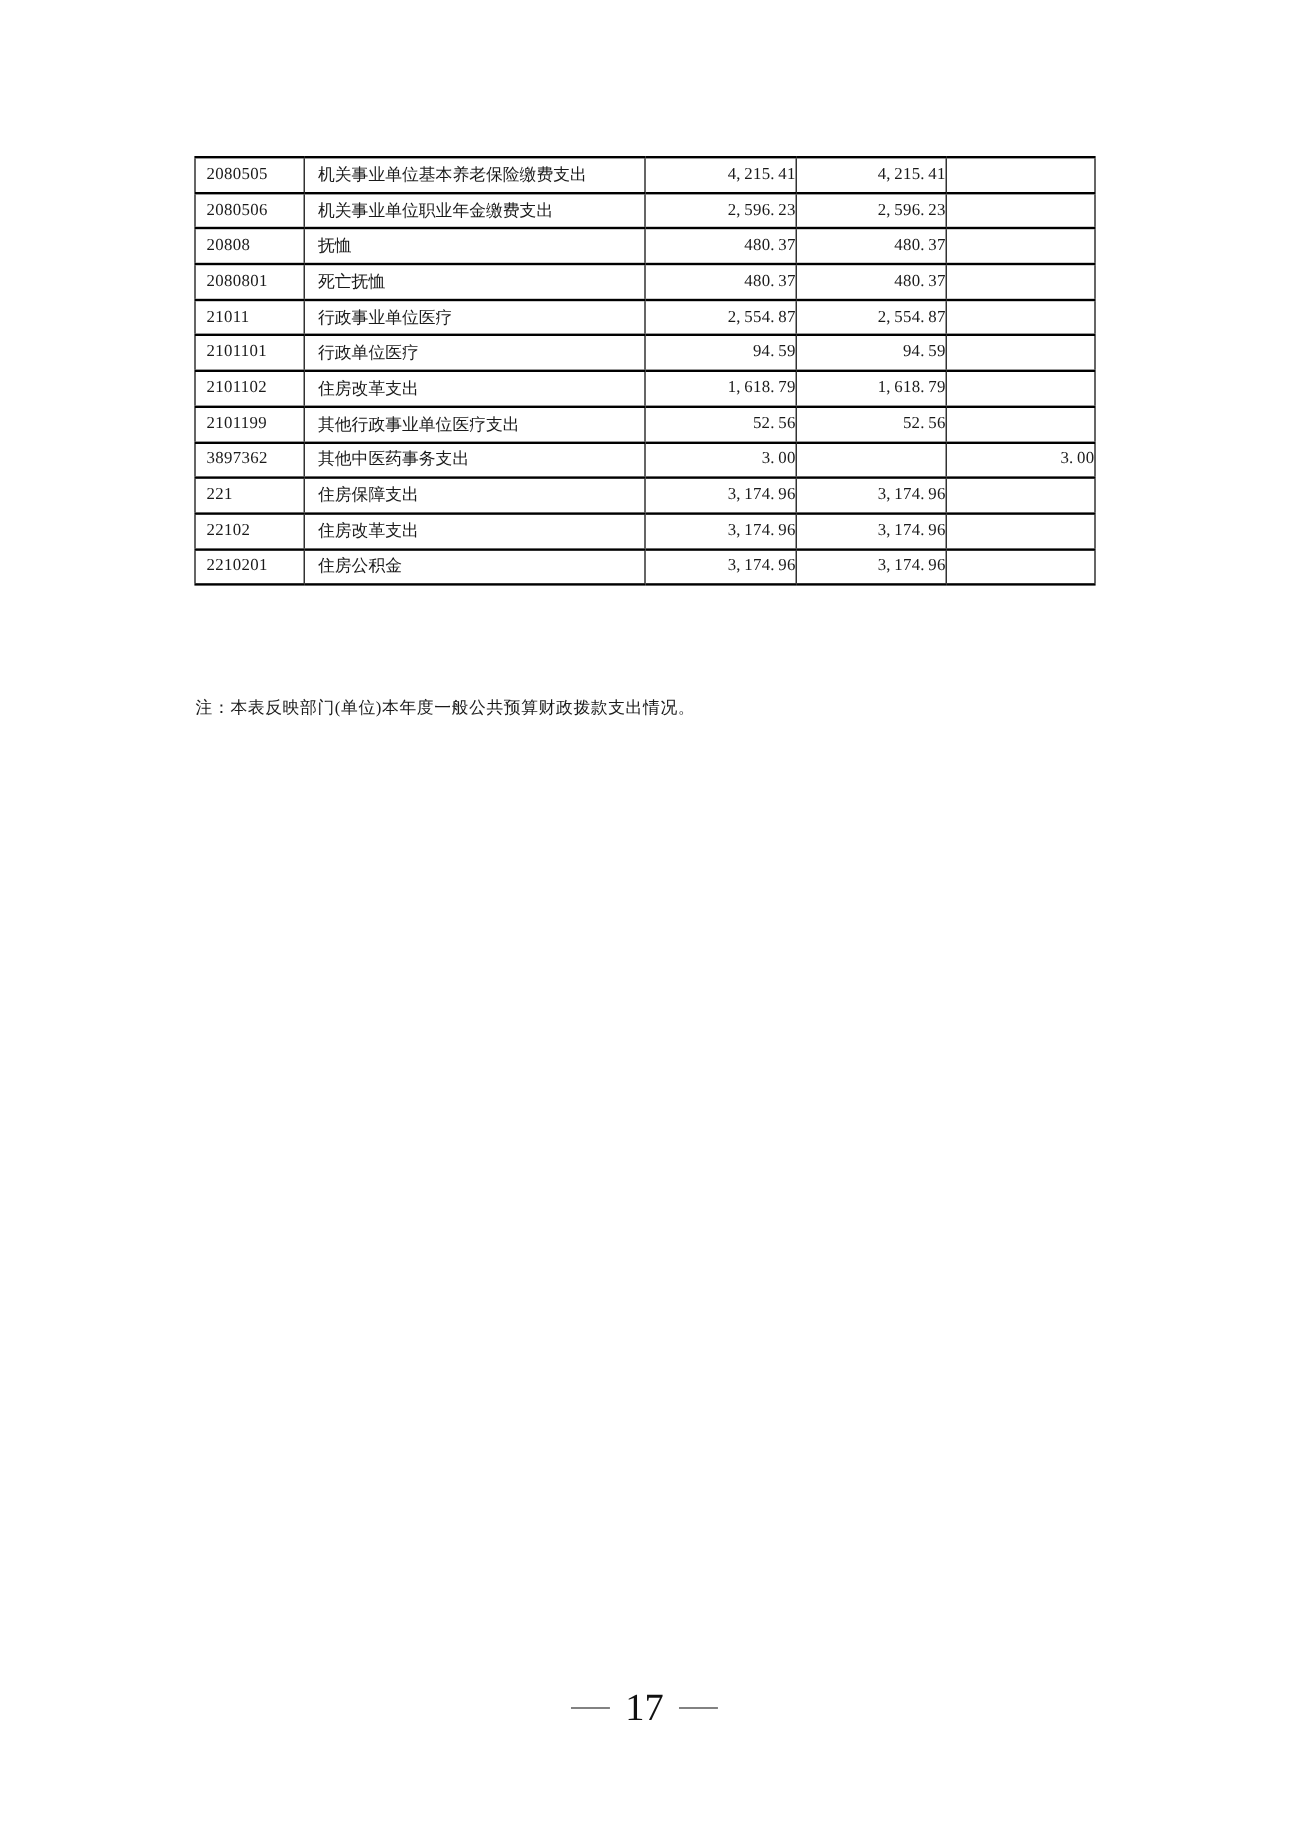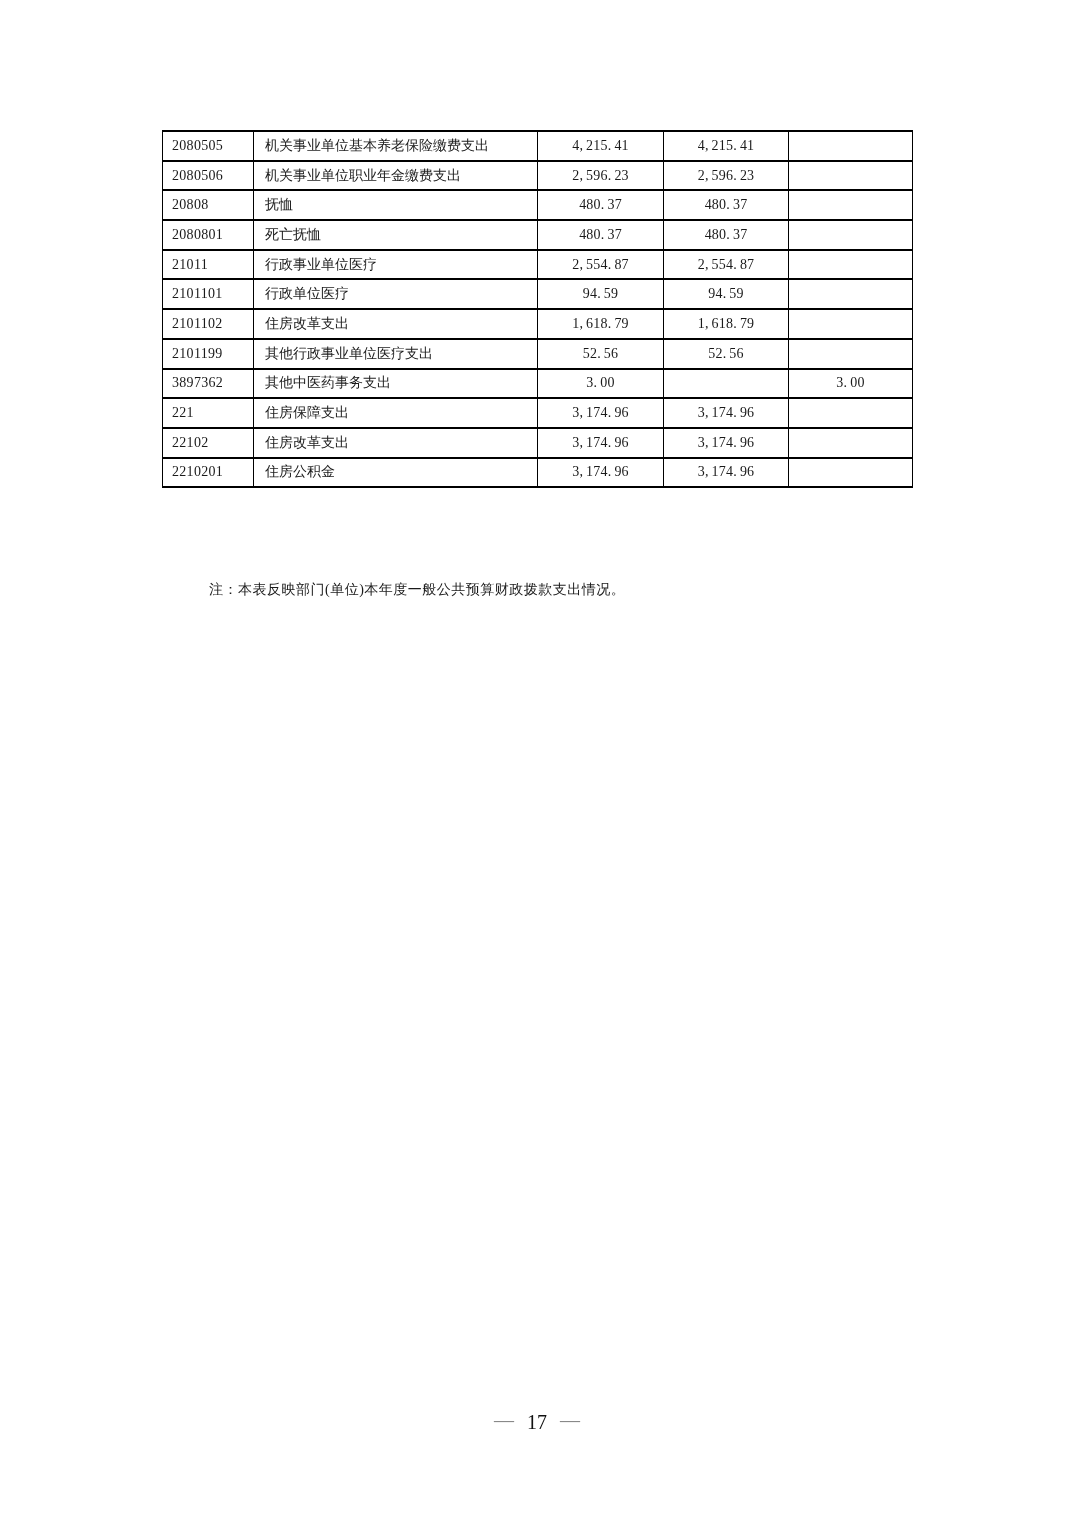--- a/index.html
+++ b/index.html
@@ -41,39 +41,38 @@
     text-align: left;
     letter-spacing: 0.3px;
   }
   .budget-table td.name-cell {
     padding-left: 11px;
     text-align: left;
     margin-top: 28px;
   }
   .budget-table td.amount-cell {
     padding-right: 0;
-    text-align: center;
+    text-align: right;
     letter-spacing: 0.2px;
   }
   .note {
     position: absolute;
     left: 163px;
     top: 581px;
     font-size: 14px;
     letter-spacing: 0.5px;
     color: #1a1a1a;
-    margin-left: 46px;
   }
   .footer {
     position: absolute;
     left: 0;
     top: 1404px;
     width: 100%;
     text-align: center;
-    font-size: 20px;
+    font-size: 32px;
     line-height: 36px;
   }
   .footer .dash {
     color: #828282;
     margin: 0 13px;
     position: relative;
     top: -2px;
   }
   .footer .pagenum {
     color: #111111;

